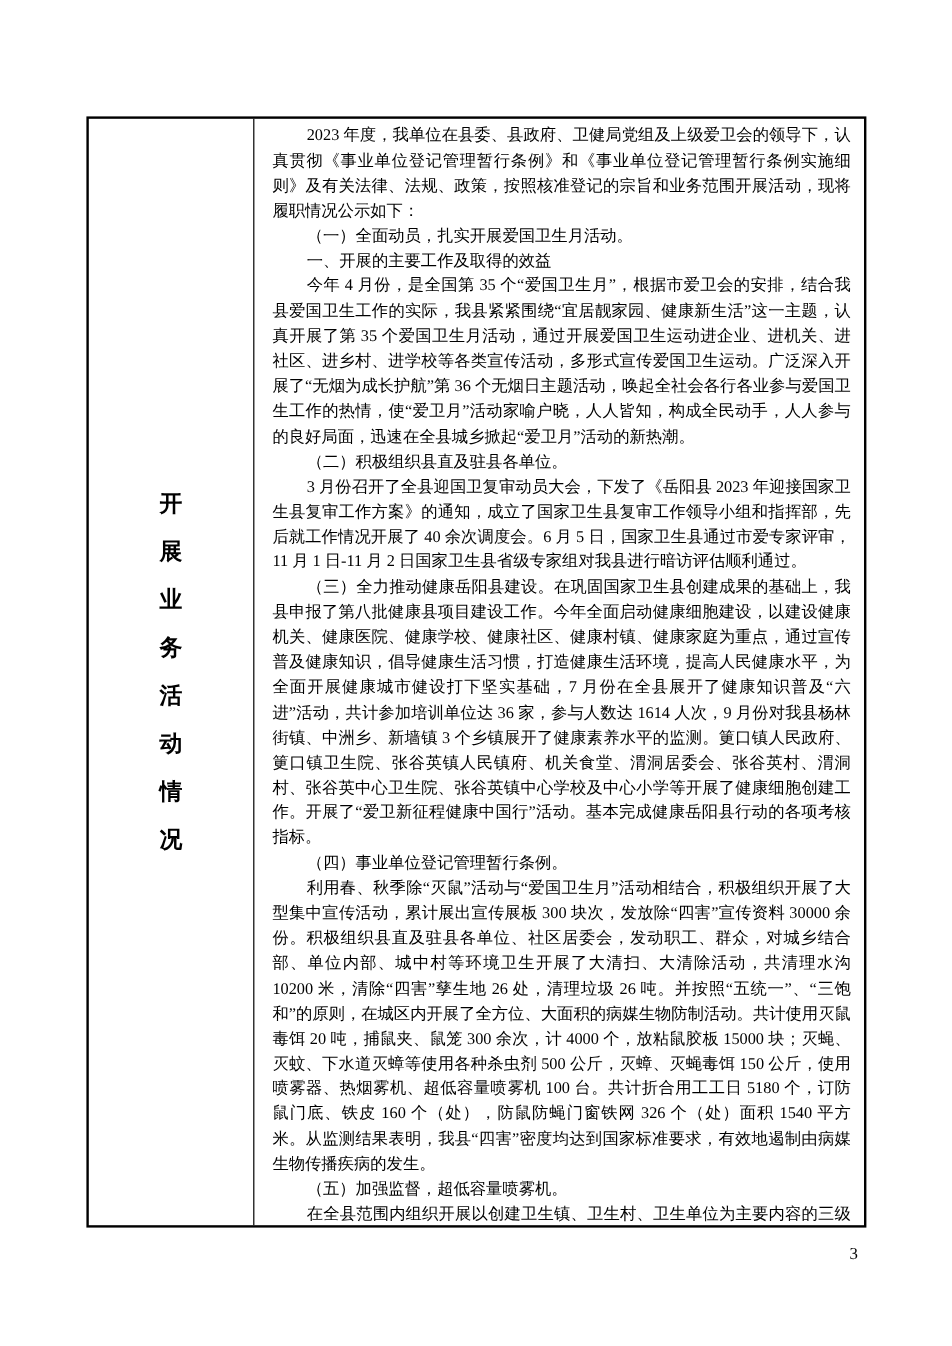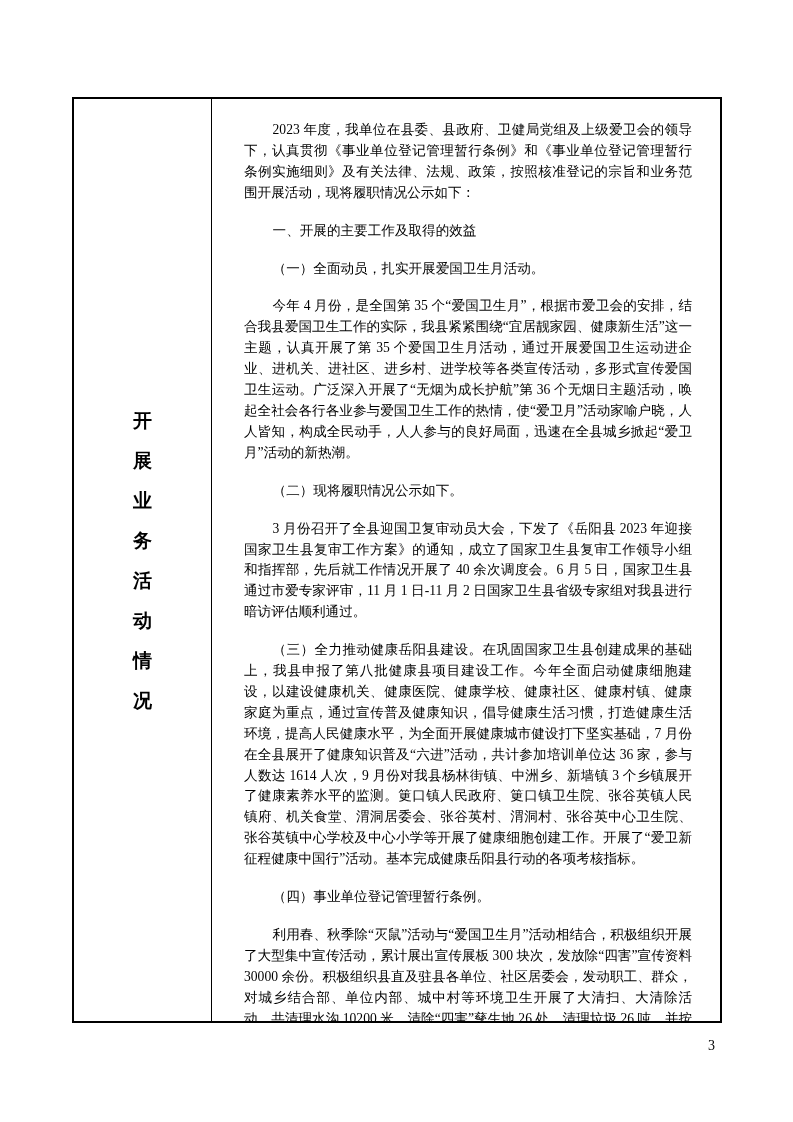--- a/index.html
+++ b/index.html
@@ -40,21 +40,21 @@
     font-weight: bold;
     line-height: 1;
     letter-spacing: 0;
   }
   .content-cell {
     flex: 1 1 auto;
     padding: 4px 11px 0 15px;
     overflow: hidden;
   }
   .content-cell p {
-    margin: 17px;
+    margin: 0;
     font-size: 13.6px;
     line-height: 20.9px;
     text-align: justify;
     text-indent: 2.1em;
     word-break: normal;
   }
   .page-number {
     position: absolute;
     left: 708px;
     top: 1039px;
@@ -71,24 +71,24 @@
     <span class="vchar">展</span>
     <span class="vchar">业</span>
     <span class="vchar">务</span>
     <span class="vchar">活</span>
     <span class="vchar">动</span>
     <span class="vchar">情</span>
     <span class="vchar">况</span>
   </div>
   <div class="content-cell">
     <p>2023 年度，我单位在县委、县政府、卫健局党组及上级爱卫会的领导下，认真贯彻《事业单位登记管理暂行条例》和《事业单位登记管理暂行条例实施细则》及有关法律、法规、政策，按照核准登记的宗旨和业务范围开展活动，现将履职情况公示如下：</p>
+    <p>（一）全面动员，扎实开展爱国卫生月活动。</p>
     <p>一、开展的主要工作及取得的效益</p>
-    <p>（一）全面动员，扎实开展爱国卫生月活动。</p>
     <p>今年 4 月份，是全国第 35 个“爱国卫生月”，根据市爱卫会的安排，结合我县爱国卫生工作的实际，我县紧紧围绕“宜居靓家园、健康新生活”这一主题，认真开展了第 35 个爱国卫生月活动，通过开展爱国卫生运动进企业、进机关、进社区、进乡村、进学校等各类宣传活动，多形式宣传爱国卫生运动。广泛深入开展了“无烟为成长护航”第 36 个无烟日主题活动，唤起全社会各行各业参与爱国卫生工作的热情，使“爱卫月”活动家喻户晓，人人皆知，构成全民动手，人人参与的良好局面，迅速在全县城乡掀起“爱卫月”活动的新热潮。</p>
-    <p>（二）现将履职情况公示如下。</p>
+    <p>（二）积极组织县直及驻县各单位。</p>
     <p>3 月份召开了全县迎国卫复审动员大会，下发了《岳阳县 2023 年迎接国家卫生县复审工作方案》的通知，成立了国家卫生县复审工作领导小组和指挥部，先后就工作情况开展了 40 余次调度会。6 月 5 日，国家卫生县通过市爱专家评审，11 月 1 日-11 月 2 日国家卫生县省级专家组对我县进行暗访评估顺利通过。</p>
     <p>（三）全力推动健康岳阳县建设。在巩固国家卫生县创建成果的基础上，我县申报了第八批健康县项目建设工作。今年全面启动健康细胞建设，以建设健康机关、健康医院、健康学校、健康社区、健康村镇、健康家庭为重点，通过宣传普及健康知识，倡导健康生活习惯，打造健康生活环境，提高人民健康水平，为全面开展健康城市健设打下坚实基础，7 月份在全县展开了健康知识普及“六进”活动，共计参加培训单位达 36 家，参与人数达 1614 人次，9 月份对我县杨林街镇、中洲乡、新墙镇 3 个乡镇展开了健康素养水平的监测。筻口镇人民政府、筻口镇卫生院、张谷英镇人民镇府、机关食堂、渭洞居委会、张谷英村、渭洞村、张谷英中心卫生院、张谷英镇中心学校及中心小学等开展了健康细胞创建工作。开展了“爱卫新征程健康中国行”活动。基本完成健康岳阳县行动的各项考核指标。</p>
     <p>（四）事业单位登记管理暂行条例。</p>
     <p>利用春、秋季除“灭鼠”活动与“爱国卫生月”活动相结合，积极组织开展了大型集中宣传活动，累计展出宣传展板 300 块次，发放除“四害”宣传资料 30000 余份。积极组织县直及驻县各单位、社区居委会，发动职工、群众，对城乡结合部、单位内部、城中村等环境卫生开展了大清扫、大清除活动，共清理水沟 10200 米，清除“四害”孳生地 26 处，清理垃圾 26 吨。并按照“五统一”、“三饱和”的原则，在城区内开展了全方位、大面积的病媒生物防制活动。共计使用灭鼠毒饵 20 吨，捕鼠夹、鼠笼 300 余次，计 4000 个，放粘鼠胶板 15000 块；灭蝇、灭蚊、下水道灭蟑等使用各种杀虫剂 500 公斤，灭蟑、灭蝇毒饵 150 公斤，使用喷雾器、热烟雾机、超低容量喷雾机 100 台。共计折合用工工日 5180 个，订防鼠门底、铁皮 160 个（处），防鼠防蝇门窗铁网 326 个（处）面积 1540 平方米。从监测结果表明，我县“四害”密度均达到国家标准要求，有效地遏制由病媒生物传播疾病的发生。</p>
     <p>（五）加强监督，超低容量喷雾机。</p>
     <p>在全县范围内组织开展以创建卫生镇、卫生村、卫生单位为主要内容的三级联创活动，按照国家卫生城市、县、镇（乡）、村（居委会）创建标准，制定和实</p>
   </div>
 </div>
 
 <div class="page-number">3</div>

